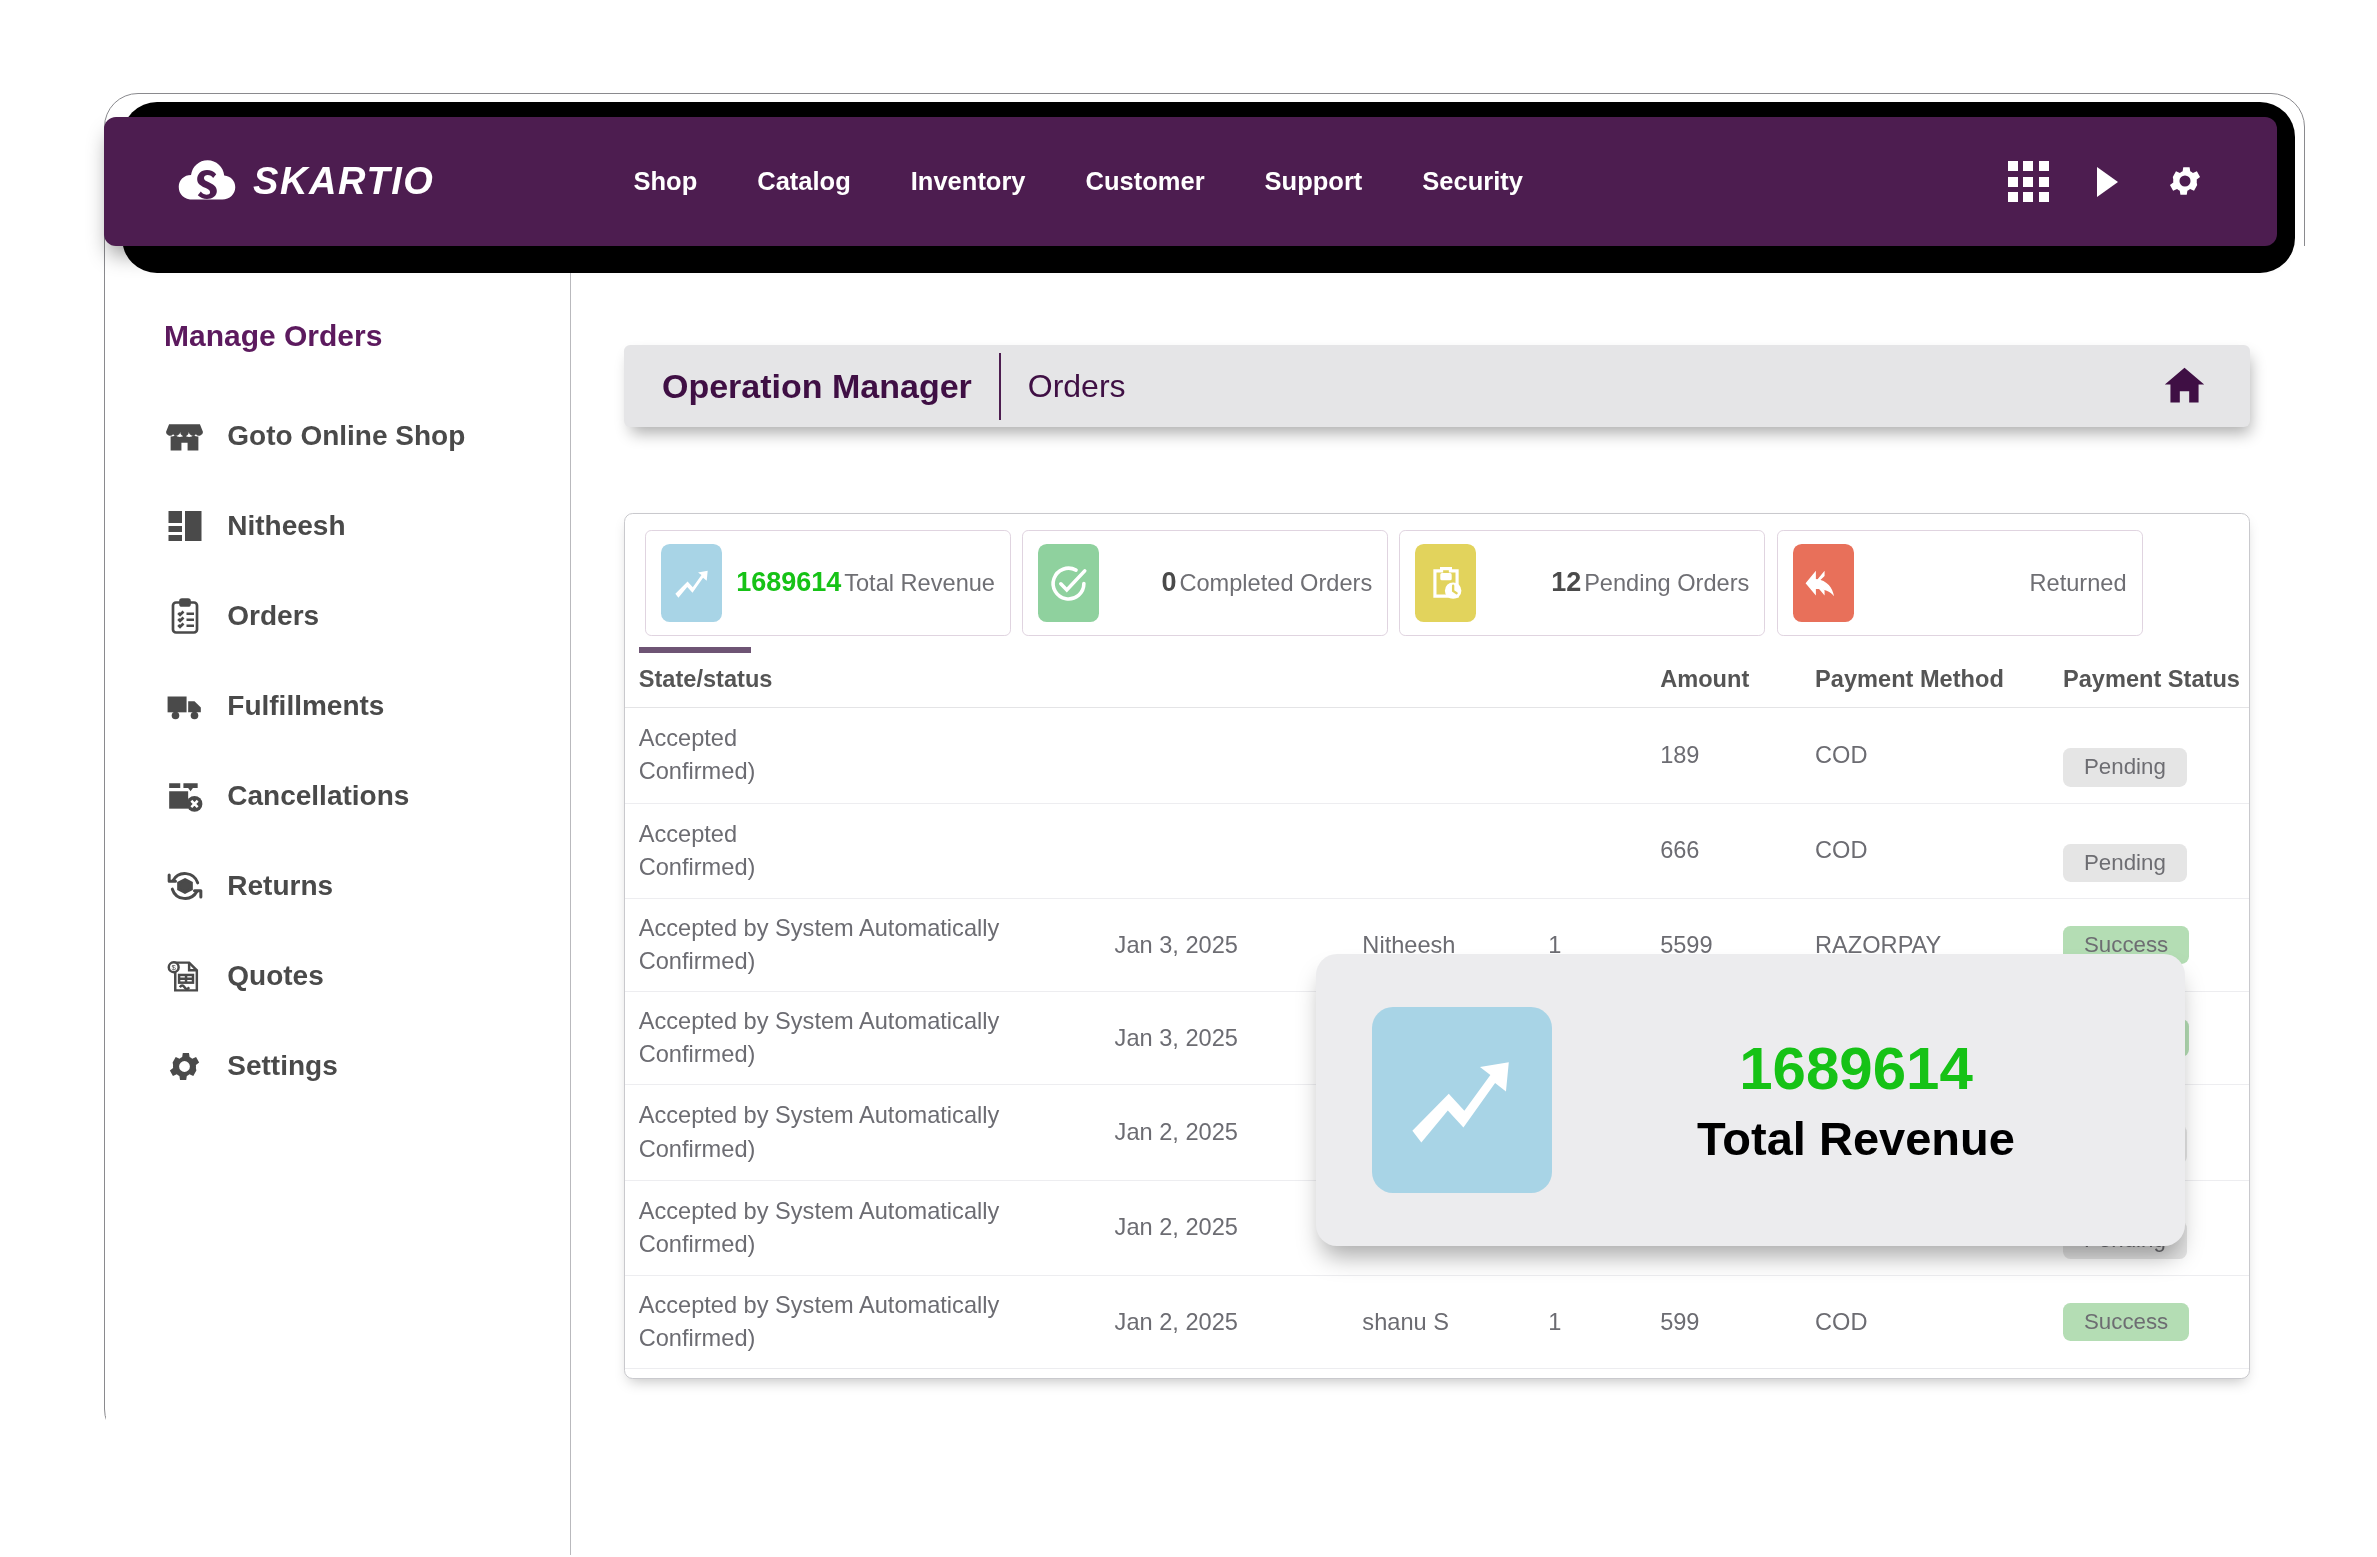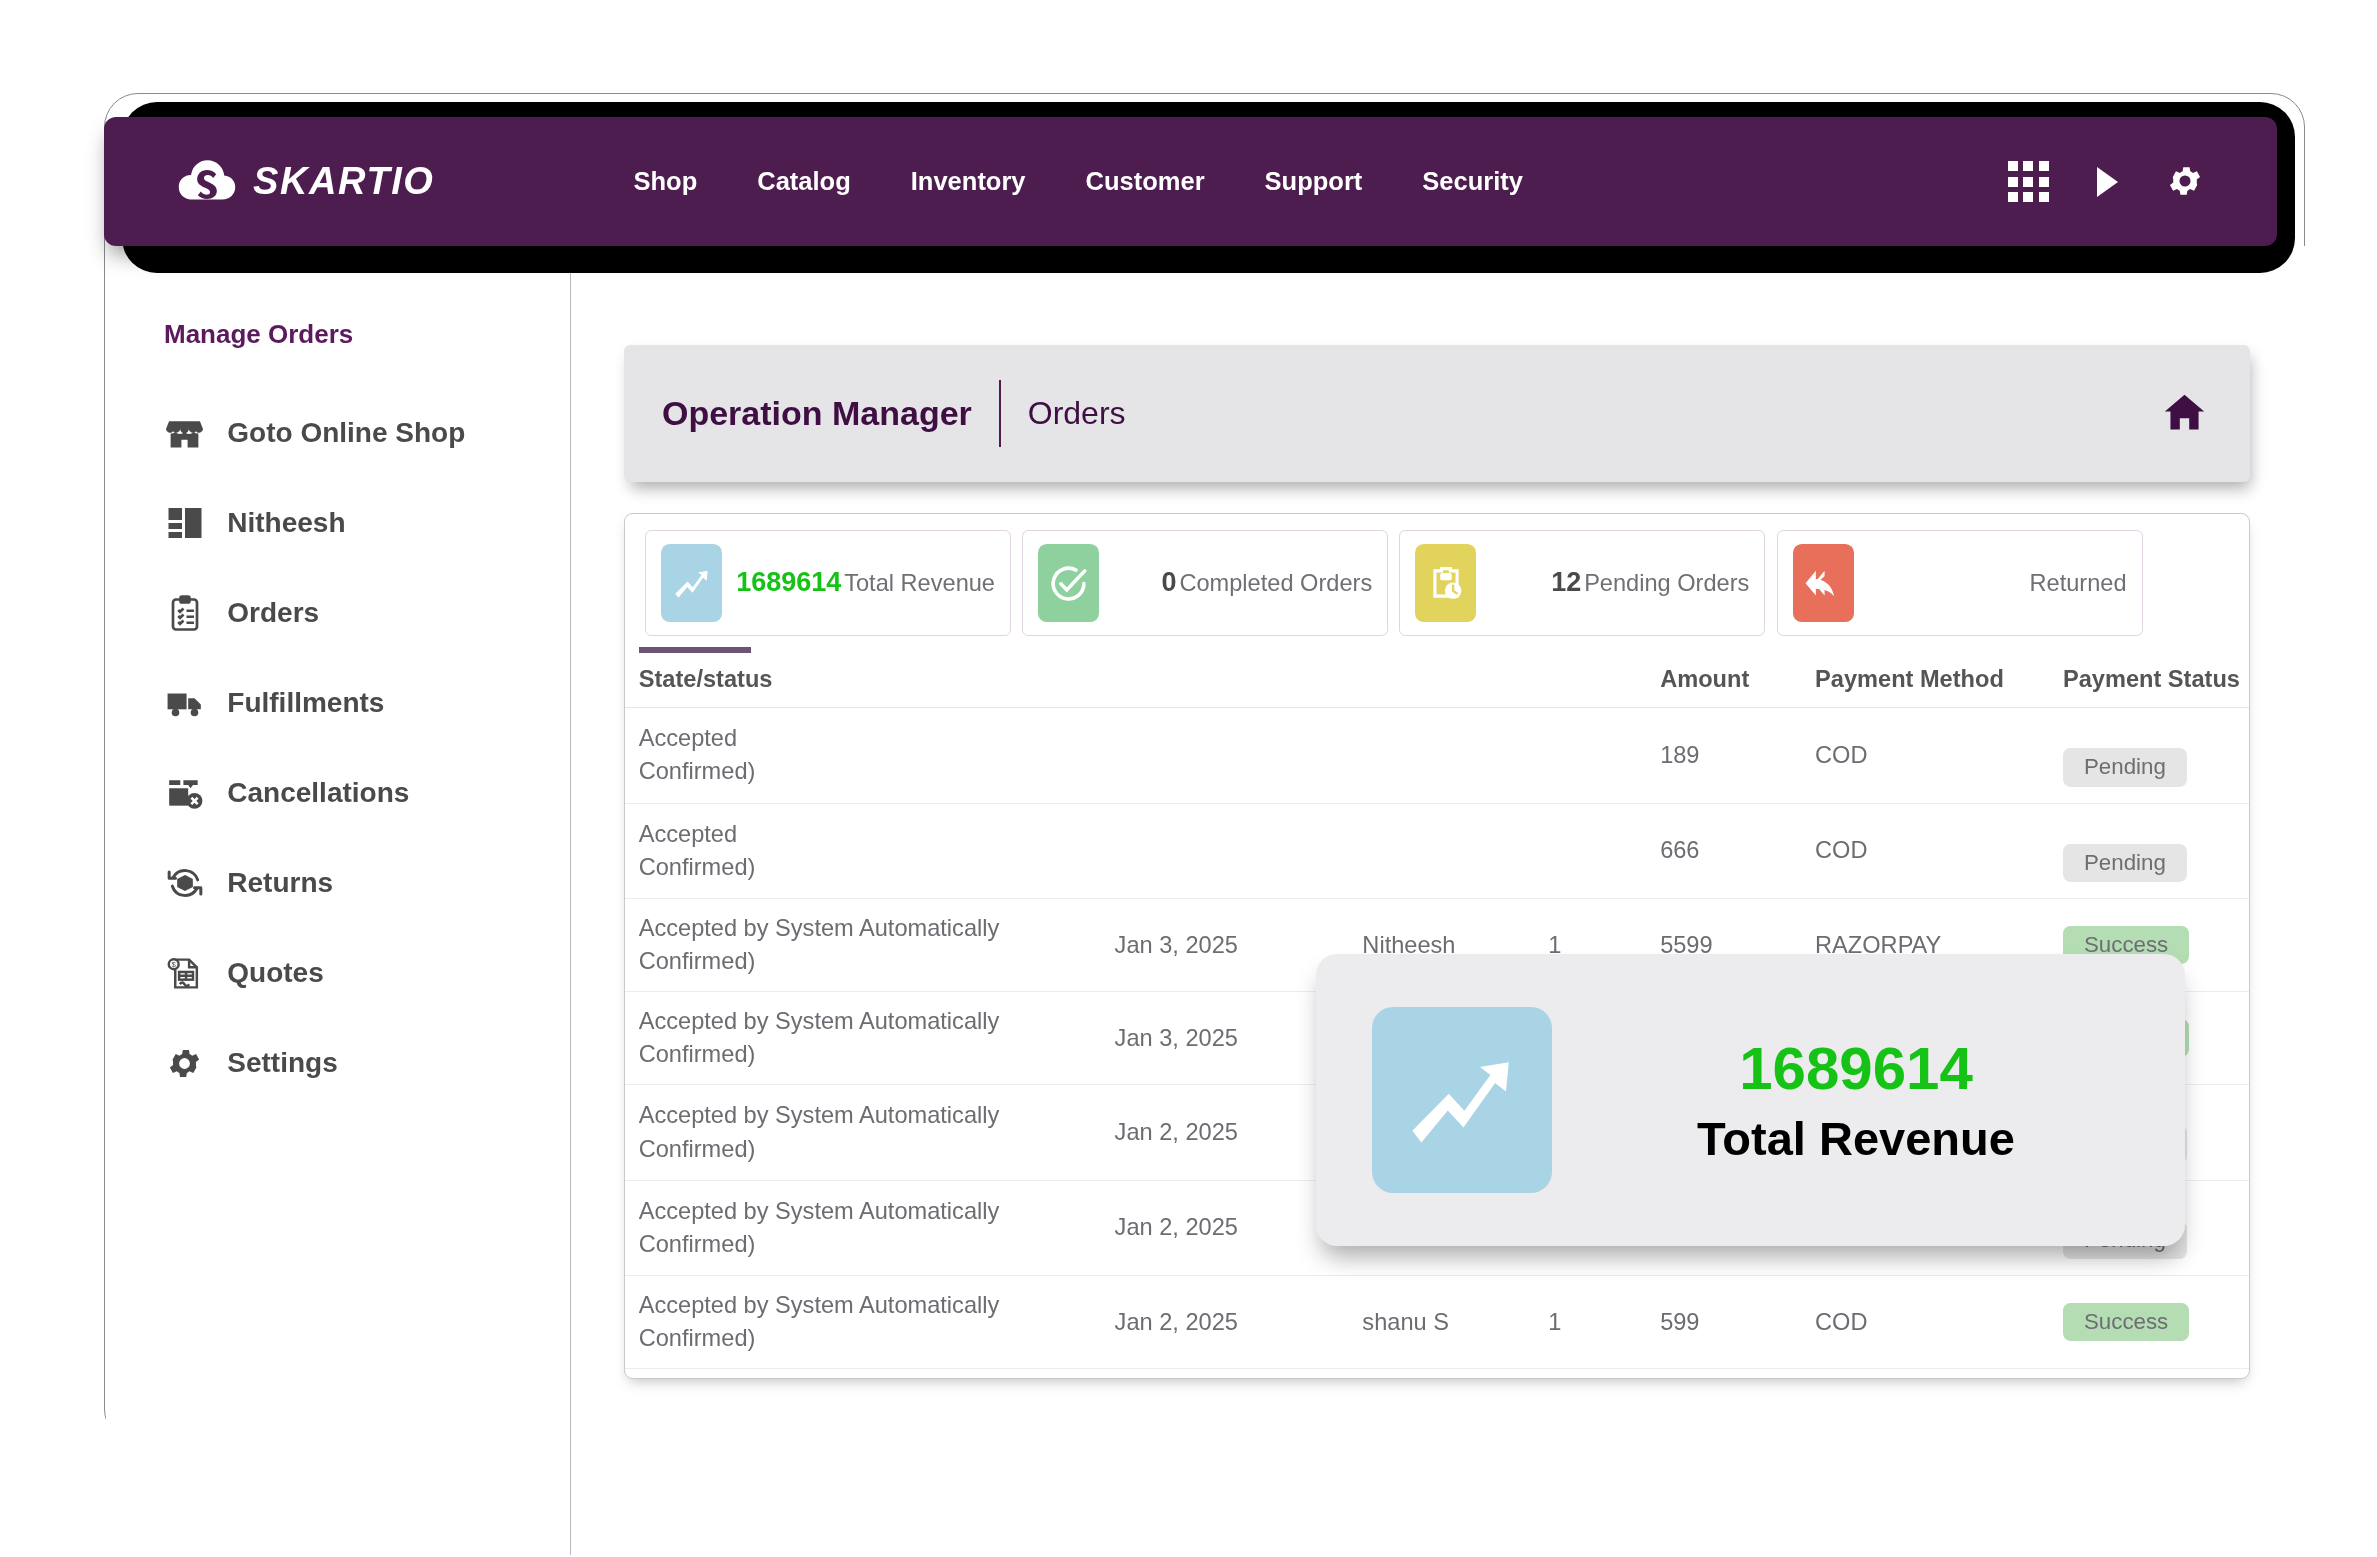--- a/index.html
+++ b/index.html
@@ -74,40 +74,40 @@
   #sidebar {
     position: absolute;
     left: 106px; top: 246px;
     width: 465px; bottom: 1.9px;
     border-right: 1.9px solid #b9b9bd;
     background: #fff;
     border-bottom-left-radius: 32px;
     z-index: 2;
   }
   #sidebar-title {
-    color: #5c1a5e; font-size: 26px; font-weight: 700;
+    color: #5c1a5e; font-size: 30px; font-weight: 700;
     margin: 73px 0 0 58px;
   }
   .side-item {
     display: flex; align-items: center; gap: 22.3px;
     margin-left: 58px; height: 60px;
     cursor: pointer;
   }
   #side-list { margin-top: 53px; display: flex; flex-direction: column; gap: 30px; }
   .side-icon { width: 41px; height: 41px; flex: 0 0 41px;
                display: flex; align-items: center; justify-content: center; }
   .side-label { color: #4a4a4a; font-size: 28px; font-weight: 700; white-space: nowrap; }
 
   
   #main { position: absolute; left: 571px; top: 246px; right: 1.9px; bottom: 1.9px;
           background: #fff; overflow: hidden; }
 
   #page-header {
     position: absolute; left: 53px; top: 99px;
-    width: 1626px; height: 137px;
+    width: 1626px; height: 82px;
     background: #e5e5e7;
     border-radius: 6.2px;
     box-shadow: 3.7px 8.7px 16px -3.7px rgba(0,0,0,.33);
     display: flex; align-items: center;
   }
   #page-header .h-main { color: #3f0f44; font-size: 34px; font-weight: 700;
                          margin-left: 38px; white-space: nowrap; }
   #page-header .h-div { width: 1.9px; height: 67px; background: #4d1d50;
                         margin: 0 27px; }
   #page-header .h-sub { color: #3f0f44; font-size: 32px; font-weight: 400;

